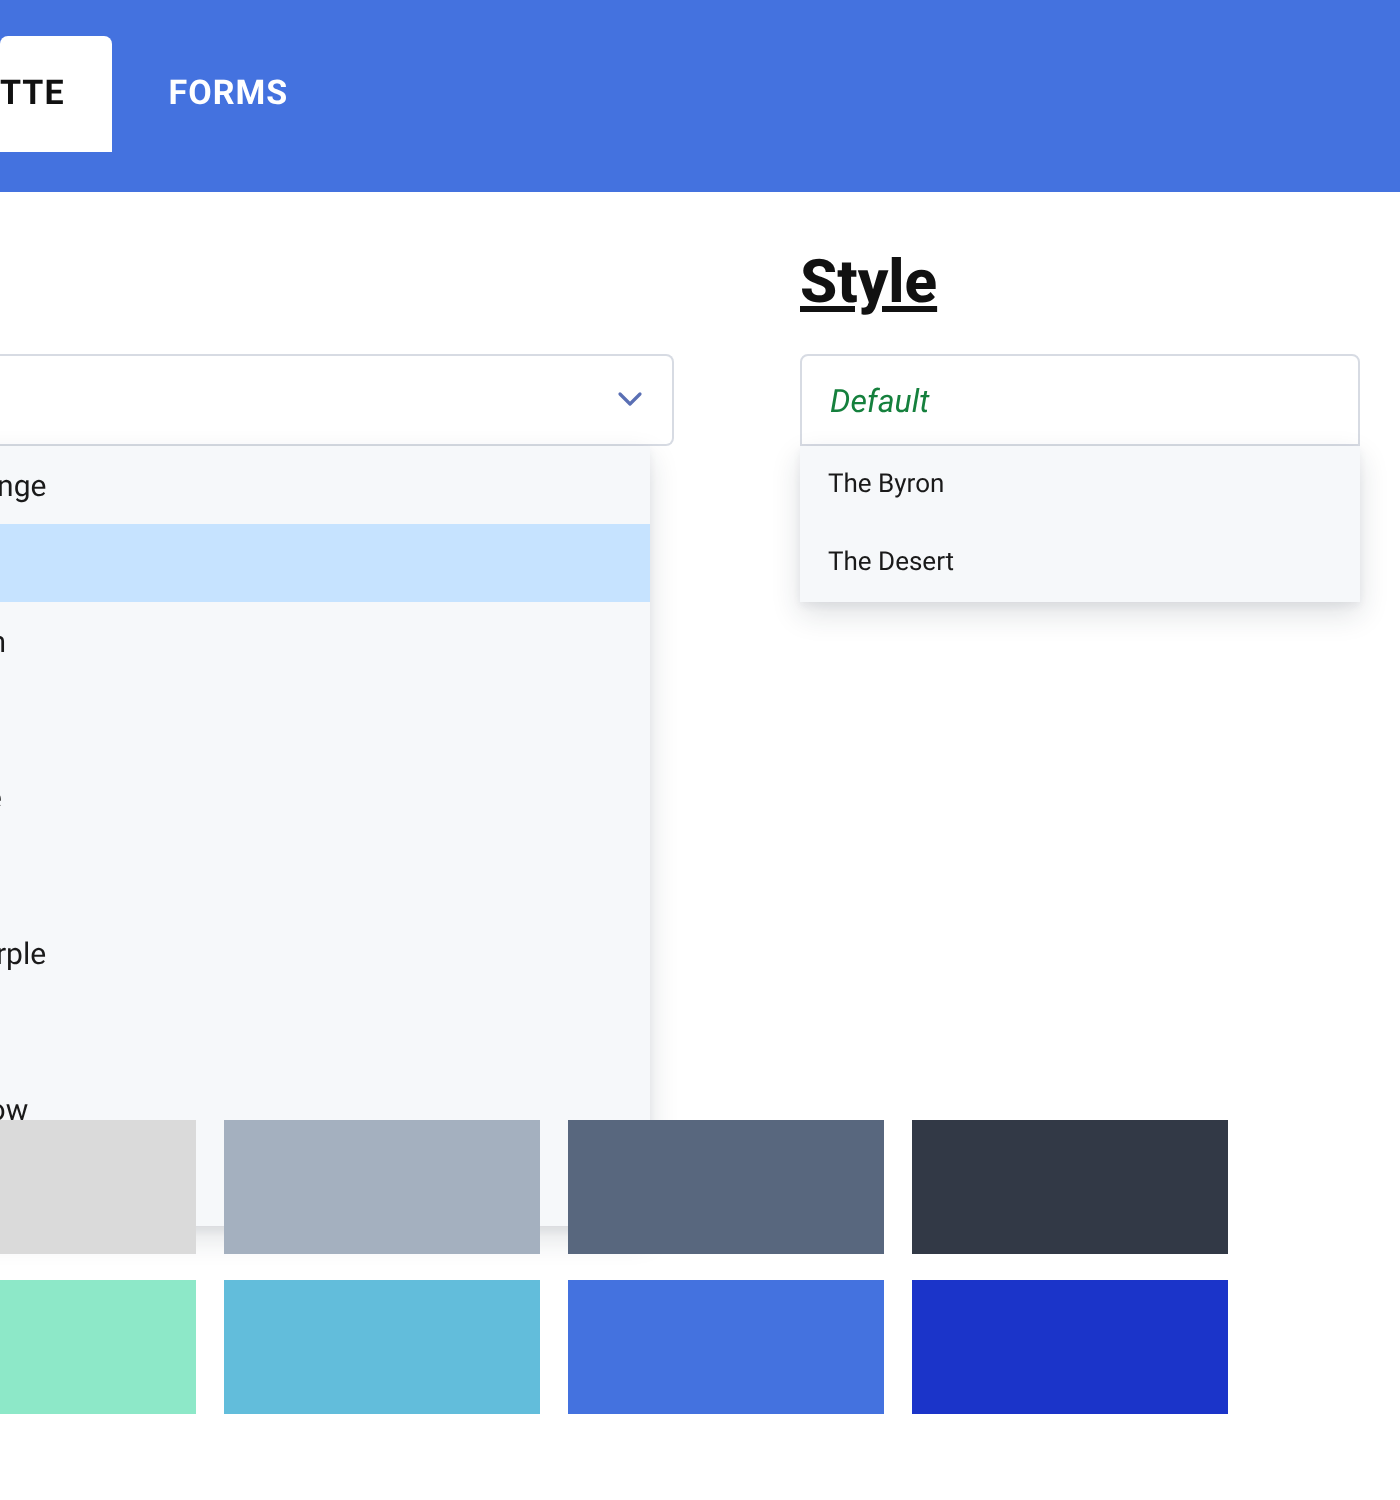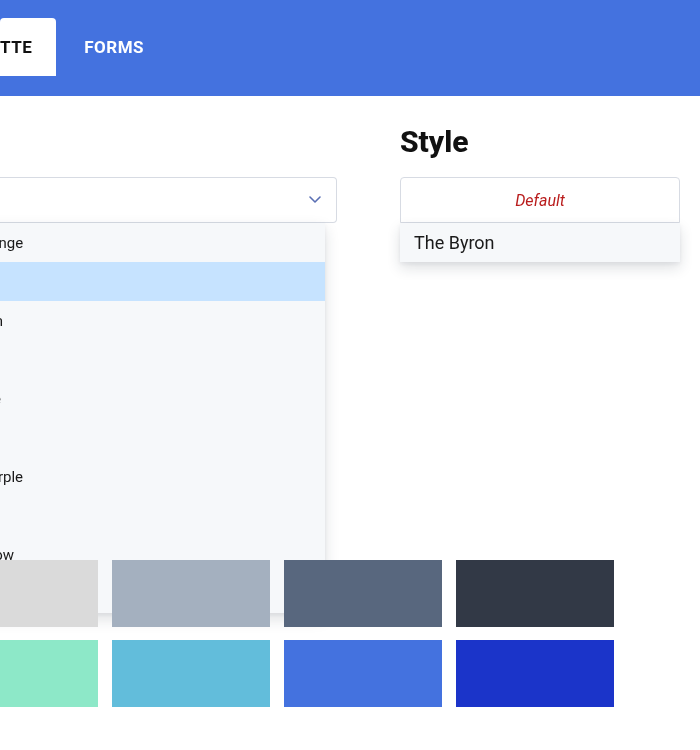--- a/index.html
+++ b/index.html
@@ -45,20 +45,21 @@
     position: relative;
   }
   .col { flex: 1 1 0; }
   .col-left { width: 340px; flex: 0 0 340px; position: relative; }
   .col-right { flex: 1; margin-left: 20px; }
   .section-title {
     font-size: 30px;
     font-weight: 800;
     margin-bottom: 18px;
     color: #111;
+    text-decoration: underline;
   }
   .section-title.left { margin-left: 0; }
   .section-title.right { margin-left: 0; }
   .select-box {
     position: relative;
     border: 1px solid #d7dbe3;
     border-radius: 4px;
     background: #fff;
     height: 46px;
     display: flex;
@@ -101,35 +102,34 @@
   .right-select-wrap { position: relative; }
   .right-select-box {
     border: 1px solid #d7dbe3;
     border-radius: 4px 4px 0 0;
     background: #fff;
     height: 46px;
     display: flex;
     align-items: center;
     padding: 0 14px;
     font-style: italic;
-    color: #b91c1c;
-    cursor: pointer;
-    justify-content: center;
+    color: #15803d;
+    cursor: pointer;
   }
   .right-dropdown {
     background: #f6f8fa;
     box-shadow: 0 6px 14px rgba(30,40,60,.14), 0 2px 4px rgba(30,40,60,.06);
   }
   .right-opt {
     height: 39px;
     display: flex;
     align-items: center;
     padding-left: 14px;
     color: #1a1a1a;
-    font-size: 18px;
+    font-size: 13px;
     cursor: pointer;
   }
   
   .swatch-area {
     position: absolute;
     top: 560px;
     left: -60px;
     right: 0;
   }
   .swatch-row {
@@ -219,20 +219,23 @@
     <div class="section-title right">Style</div>
 
     <div class="right-select-wrap">
       <div class="right-select-box">
         <span>Default</span>
       </div>
       <div class="right-dropdown">
         <div class="right-opt">
           <span>The Byron</span>
         </div>
+        <div class="right-opt">
+          <span>The Desert</span>
+        </div>
       </div>
     </div>
   </div>
 
 </div>
 
 <div class="swatch-area">
   <div class="swatch-row">
     <div class="swatch" style="background:#DADADA"></div>
     <div class="swatch" style="background:#A4B0BF"></div>

